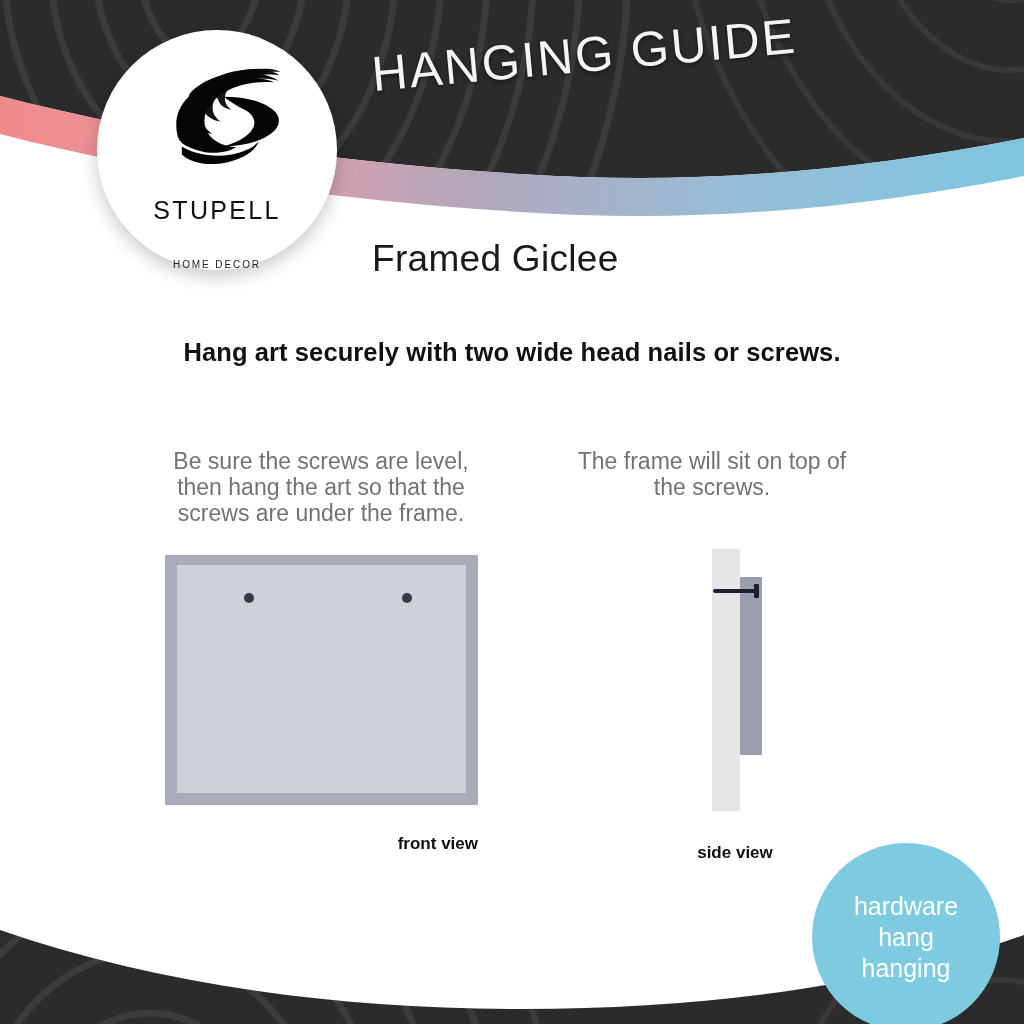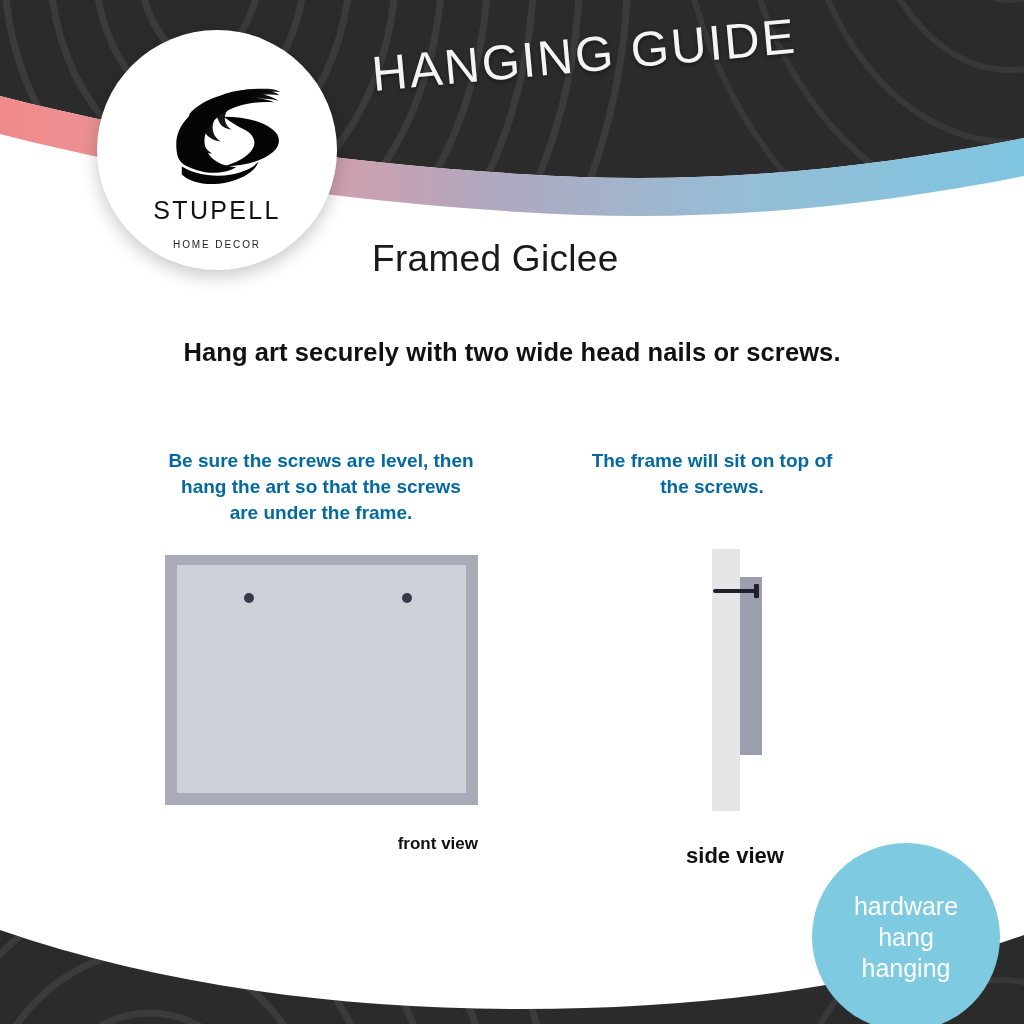--- a/index.html
+++ b/index.html
@@ -21,21 +21,21 @@
 
   
   #logo-badge {
     position:absolute;
     left:97px; top:30px;
     width:240px; height:240px;
     border-radius:50%;
     background:#ffffff;
     box-shadow:0 6px 18px rgba(0,0,0,0.22);
     display:flex; flex-direction:column;
-    align-items:center; justify-content:center;
+    align-items:center; justify-content:space-between;
     padding-top:22px;
     z-index:6;
   }
   #logo-mark { width:132px; height:120px; }
   #logo-name {
     font-size:25px; letter-spacing:2.3px;
     color:#111; margin-top:4px; font-weight:400;
   }
   #logo-sub {
     font-size:10px; letter-spacing:1.9px;
@@ -78,24 +78,24 @@
     font-size:25.5px;
     color:#111;
     font-weight:600;
     letter-spacing:0.1px;
     z-index:5;
   }
 
   
   .caption-block {
     position:absolute;
-    font-size:19px;
+    font-size:23px;
     line-height:26px;
-    color:#0369a1;
-    font-weight:700;
+    color:#737373;
+    font-weight:400;
     z-index:5;
   }
   #caption-front { left:165px; top:448px; width:312px; text-align:center; }
   #caption-side  { left:576px; top:448px; width:272px; text-align:center; }
 
   
   #front-view-frame {
     position:absolute;
     left:165px; top:555px;
     width:313px; height:250px;
@@ -156,21 +156,21 @@
     position:absolute;
     left:54px; top:39px;
     width:5px; height:14px;
     background:#20202c;
     border-radius:1px;
   }
   #side-view-caption {
     position:absolute;
     left:655px; top:843px;
     width:160px; text-align:center;
-    font-size:22px; color:#111; font-weight:600;
+    font-size:17px; color:#111; font-weight:600;
     z-index:5;
   }
 
   
   #hardware-badge {
     position:absolute;
     left:812px; top:843px;
     width:188px; height:188px;
     border-radius:50%;
     background:#7ecbe1;

